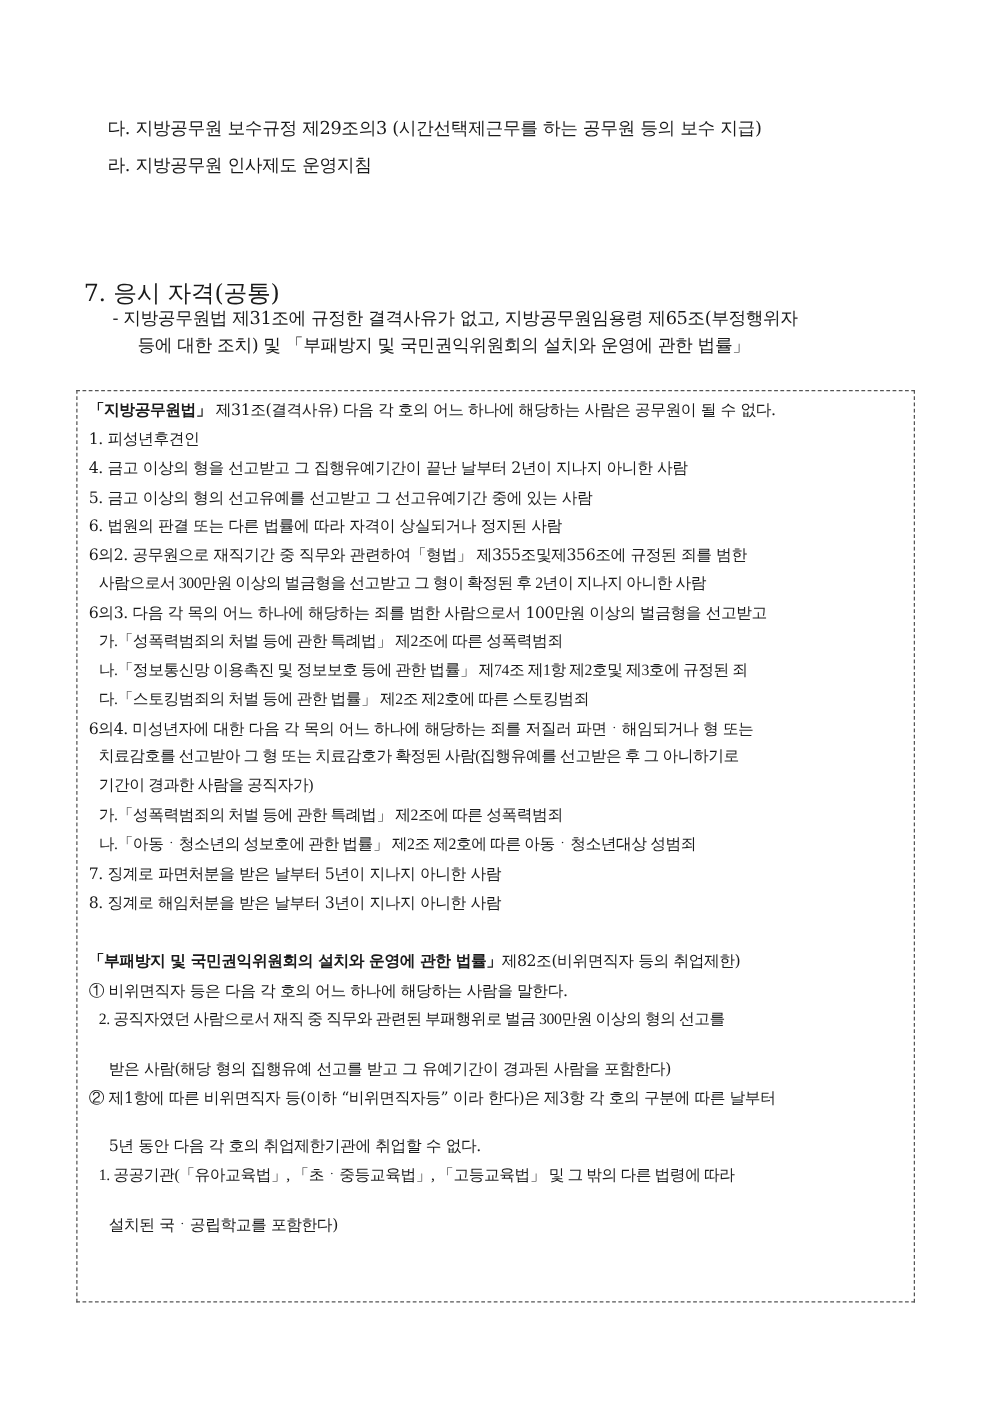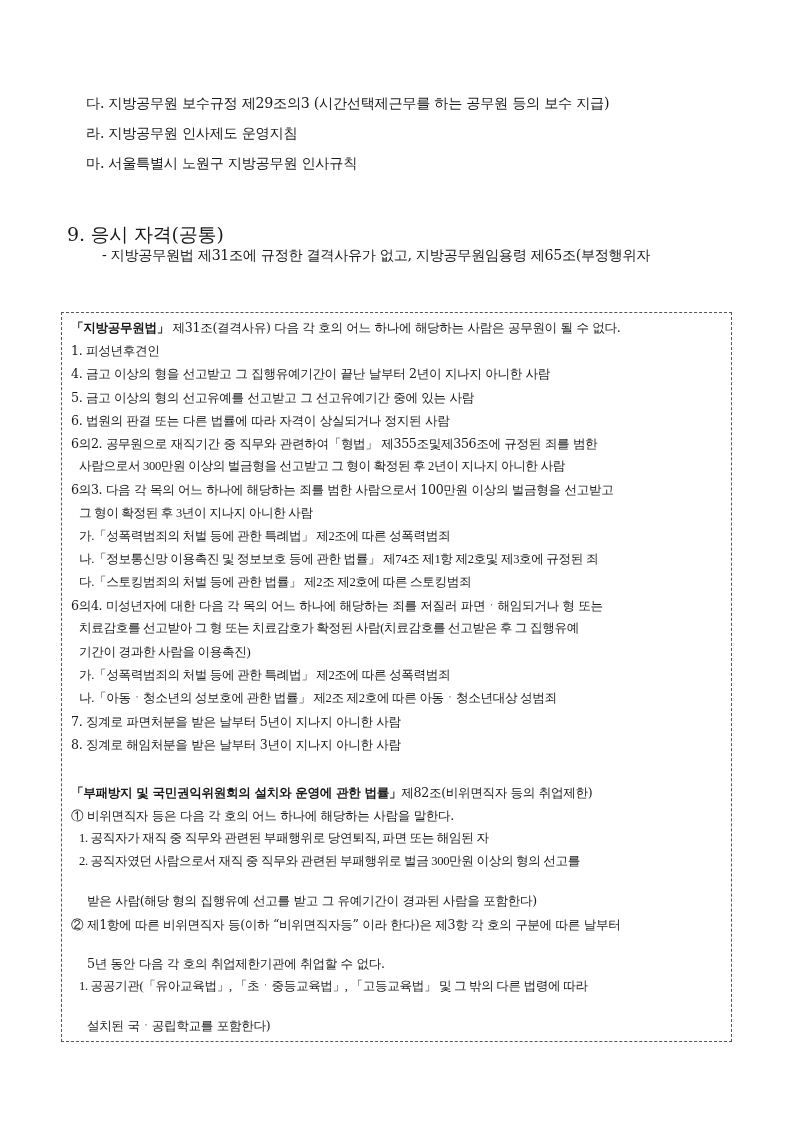--- a/index.html
+++ b/index.html
@@ -11,72 +11,70 @@
   .top-list { position: absolute; left: 86px; top: 88px; }
   .top-list .li { font-size: 14.2px; line-height: 30px; height: 30px; white-space: nowrap; letter-spacing: -0.3px; }
   .section-title {
     position: absolute; left: 67px; top: 222px; font-size: 19px; font-weight: normal;
     white-space: nowrap; letter-spacing: -0.2px;
   }
   .section-body {
     position: absolute; left: 90px; top: 245px; width: 650px;
     font-size: 14.2px; line-height: 21.5px; letter-spacing: -0.35px;
   }
-  .section-body .line { white-space: nowrap; height: 21.5px; margin-left: 12px; }
+  .section-body .line { white-space: nowrap; height: 21.5px; }
   .section-body .indent { padding-left: 20px; }
   .box {
     position: absolute; left: 61px; top: 312px; width: 671px; height: 730px;
     border: 1px dashed #555; box-sizing: border-box;
     padding: 3px 0 0 9px;
     font-size: 12.6px; letter-spacing: -0.35px;
   }
   .box .row { height: 23.2px; line-height: 23.2px; white-space: nowrap; overflow: visible; }
   .box .row.ind { padding-left: 8px; font-family: Liberation Serif, serif; }
   .box .row.ind2 { padding-left: 16px; margin-top: 16px; }
   .box .gap { height: 24px; }
   .bold { font-weight: bold; }
 </style>
 </head>
 <body>
 
 <div class="top-list">
   <div class="li">다. 지방공무원 보수규정 제29조의3 (시간선택제근무를 하는 공무원 등의 보수 지급)</div>
   <div class="li">라. 지방공무원 인사제도 운영지침</div>
-  <div class="li">마. 서울특별시 노원구 지방공무원 인사규칙</div>
 </div>
 
-<div class="section-title">9. 응시 자격(공통)</div>
+<div class="section-title">7. 응시 자격(공통)</div>
 
 <div class="section-body">
   <div class="line">- 지방공무원법 제31조에 규정한 결격사유가 없고, 지방공무원임용령 제65조(부정행위자</div>
+  <div class="line indent">등에 대한 조치) 및 「부패방지 및 국민권익위원회의 설치와 운영에 관한 법률」</div>
 </div>
 
 <div class="box">
   <div class="row"><span class="bold">「지방공무원법」</span><span> 제31조(결격사유) 다음 각 호의 어느 하나에 해당하는 사람은 공무원이 될 수 없다.</span></div>
   <div class="row">1. 피성년후견인</div>
   <div class="row">4. 금고 이상의 형을 선고받고 그 집행유예기간이 끝난 날부터 2년이 지나지 아니한 사람</div>
   <div class="row">5. 금고 이상의 형의 선고유예를 선고받고 그 선고유예기간 중에 있는 사람</div>
   <div class="row">6. 법원의 판결 또는 다른 법률에 따라 자격이 상실되거나 정지된 사람</div>
   <div class="row">6의2. 공무원으로 재직기간 중 직무와 관련하여「형법」 제355조및제356조에 규정된 죄를 범한</div>
   <div class="row ind">사람으로서 300만원 이상의 벌금형을 선고받고 그 형이 확정된 후 2년이 지나지 아니한 사람</div>
   <div class="row">6의3. 다음 각 목의 어느 하나에 해당하는 죄를 범한 사람으로서 100만원 이상의 벌금형을 선고받고</div>
-  <div class="row ind">그 형이 확정된 후 3년이 지나지 아니한 사람</div>
   <div class="row ind">가.「성폭력범죄의 처벌 등에 관한 특례법」 제2조에 따른 성폭력범죄</div>
   <div class="row ind">나.「정보통신망 이용촉진 및 정보보호 등에 관한 법률」 제74조 제1항 제2호및 제3호에 규정된 죄</div>
   <div class="row ind">다.「스토킹범죄의 처벌 등에 관한 법률」 제2조 제2호에 따른 스토킹범죄</div>
   <div class="row">6의4. 미성년자에 대한 다음 각 목의 어느 하나에 해당하는 죄를 저질러 파면ㆍ해임되거나 형 또는</div>
-  <div class="row ind">치료감호를 선고받아 그 형 또는 치료감호가 확정된 사람(치료감호를 선고받은 후 그 집행유예</div>
-  <div class="row ind">기간이 경과한 사람을 이용촉진)</div>
+  <div class="row ind">치료감호를 선고받아 그 형 또는 치료감호가 확정된 사람(집행유예를 선고받은 후 그 아니하기로</div>
+  <div class="row ind">기간이 경과한 사람을 공직자가)</div>
   <div class="row ind">가.「성폭력범죄의 처벌 등에 관한 특례법」 제2조에 따른 성폭력범죄</div>
   <div class="row ind">나.「아동ㆍ청소년의 성보호에 관한 법률」 제2조 제2호에 따른 아동ㆍ청소년대상 성범죄</div>
   <div class="row">7. 징계로 파면처분을 받은 날부터 5년이 지나지 아니한 사람</div>
   <div class="row">8. 징계로 해임처분을 받은 날부터 3년이 지나지 아니한 사람</div>
   <div class="gap"></div>
   <div class="row"><span class="bold">「부패방지 및 국민권익위원회의 설치와 운영에 관한 법률」</span><span>제82조(비위면직자 등의 취업제한)</span></div>
   <div class="row">① 비위면직자 등은 다음 각 호의 어느 하나에 해당하는 사람을 말한다.</div>
-  <div class="row ind">1. 공직자가 재직 중 직무와 관련된 부패행위로 당연퇴직, 파면 또는 해임된 자</div>
   <div class="row ind">2. 공직자였던 사람으로서 재직 중 직무와 관련된 부패행위로 벌금 300만원 이상의 형의 선고를</div>
   <div class="row ind2">받은 사람(해당 형의 집행유예 선고를 받고 그 유예기간이 경과된 사람을 포함한다)</div>
   <div class="row">② 제1항에 따른 비위면직자 등(이하 “비위면직자등” 이라 한다)은 제3항 각 호의 구분에 따른 날부터</div>
   <div class="row ind2">5년 동안 다음 각 호의 취업제한기관에 취업할 수 없다.</div>
   <div class="row ind">1. 공공기관(「유아교육법」, 「초ㆍ중등교육법」, 「고등교육법」 및 그 밖의 다른 법령에 따라</div>
   <div class="row ind2">설치된 국ㆍ공립학교를 포함한다)</div>
 </div>
 
 </body></html>

